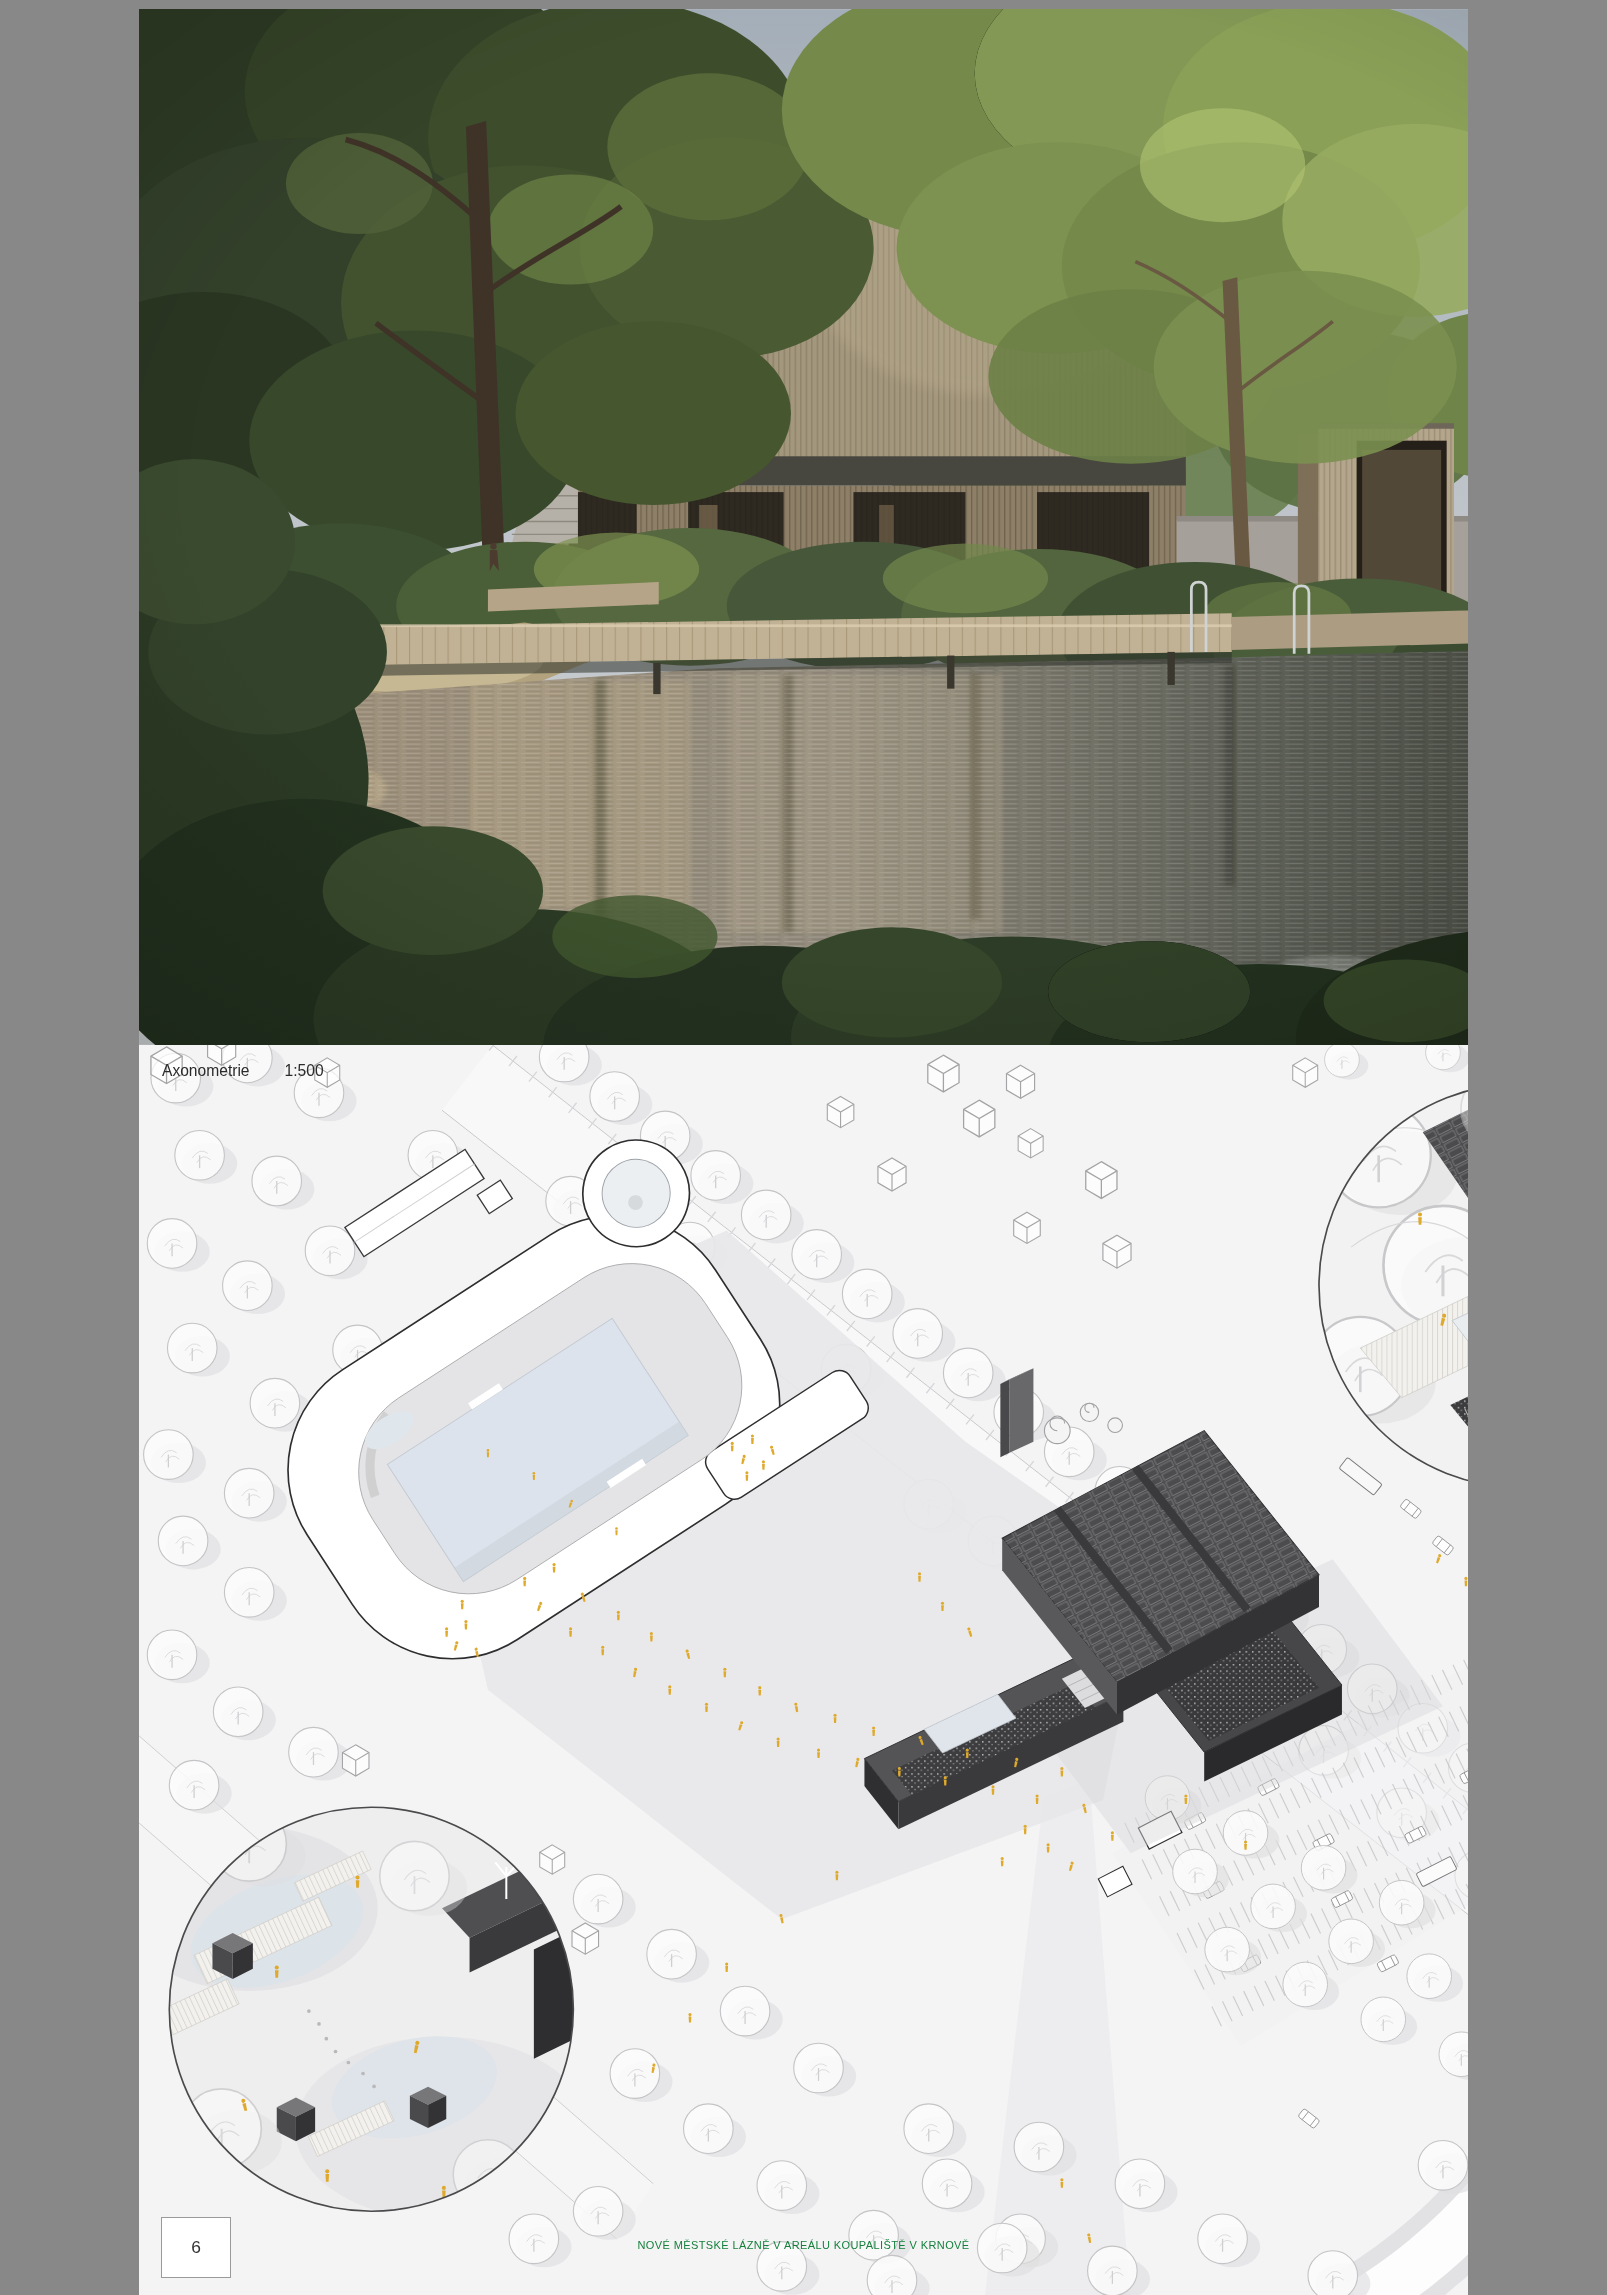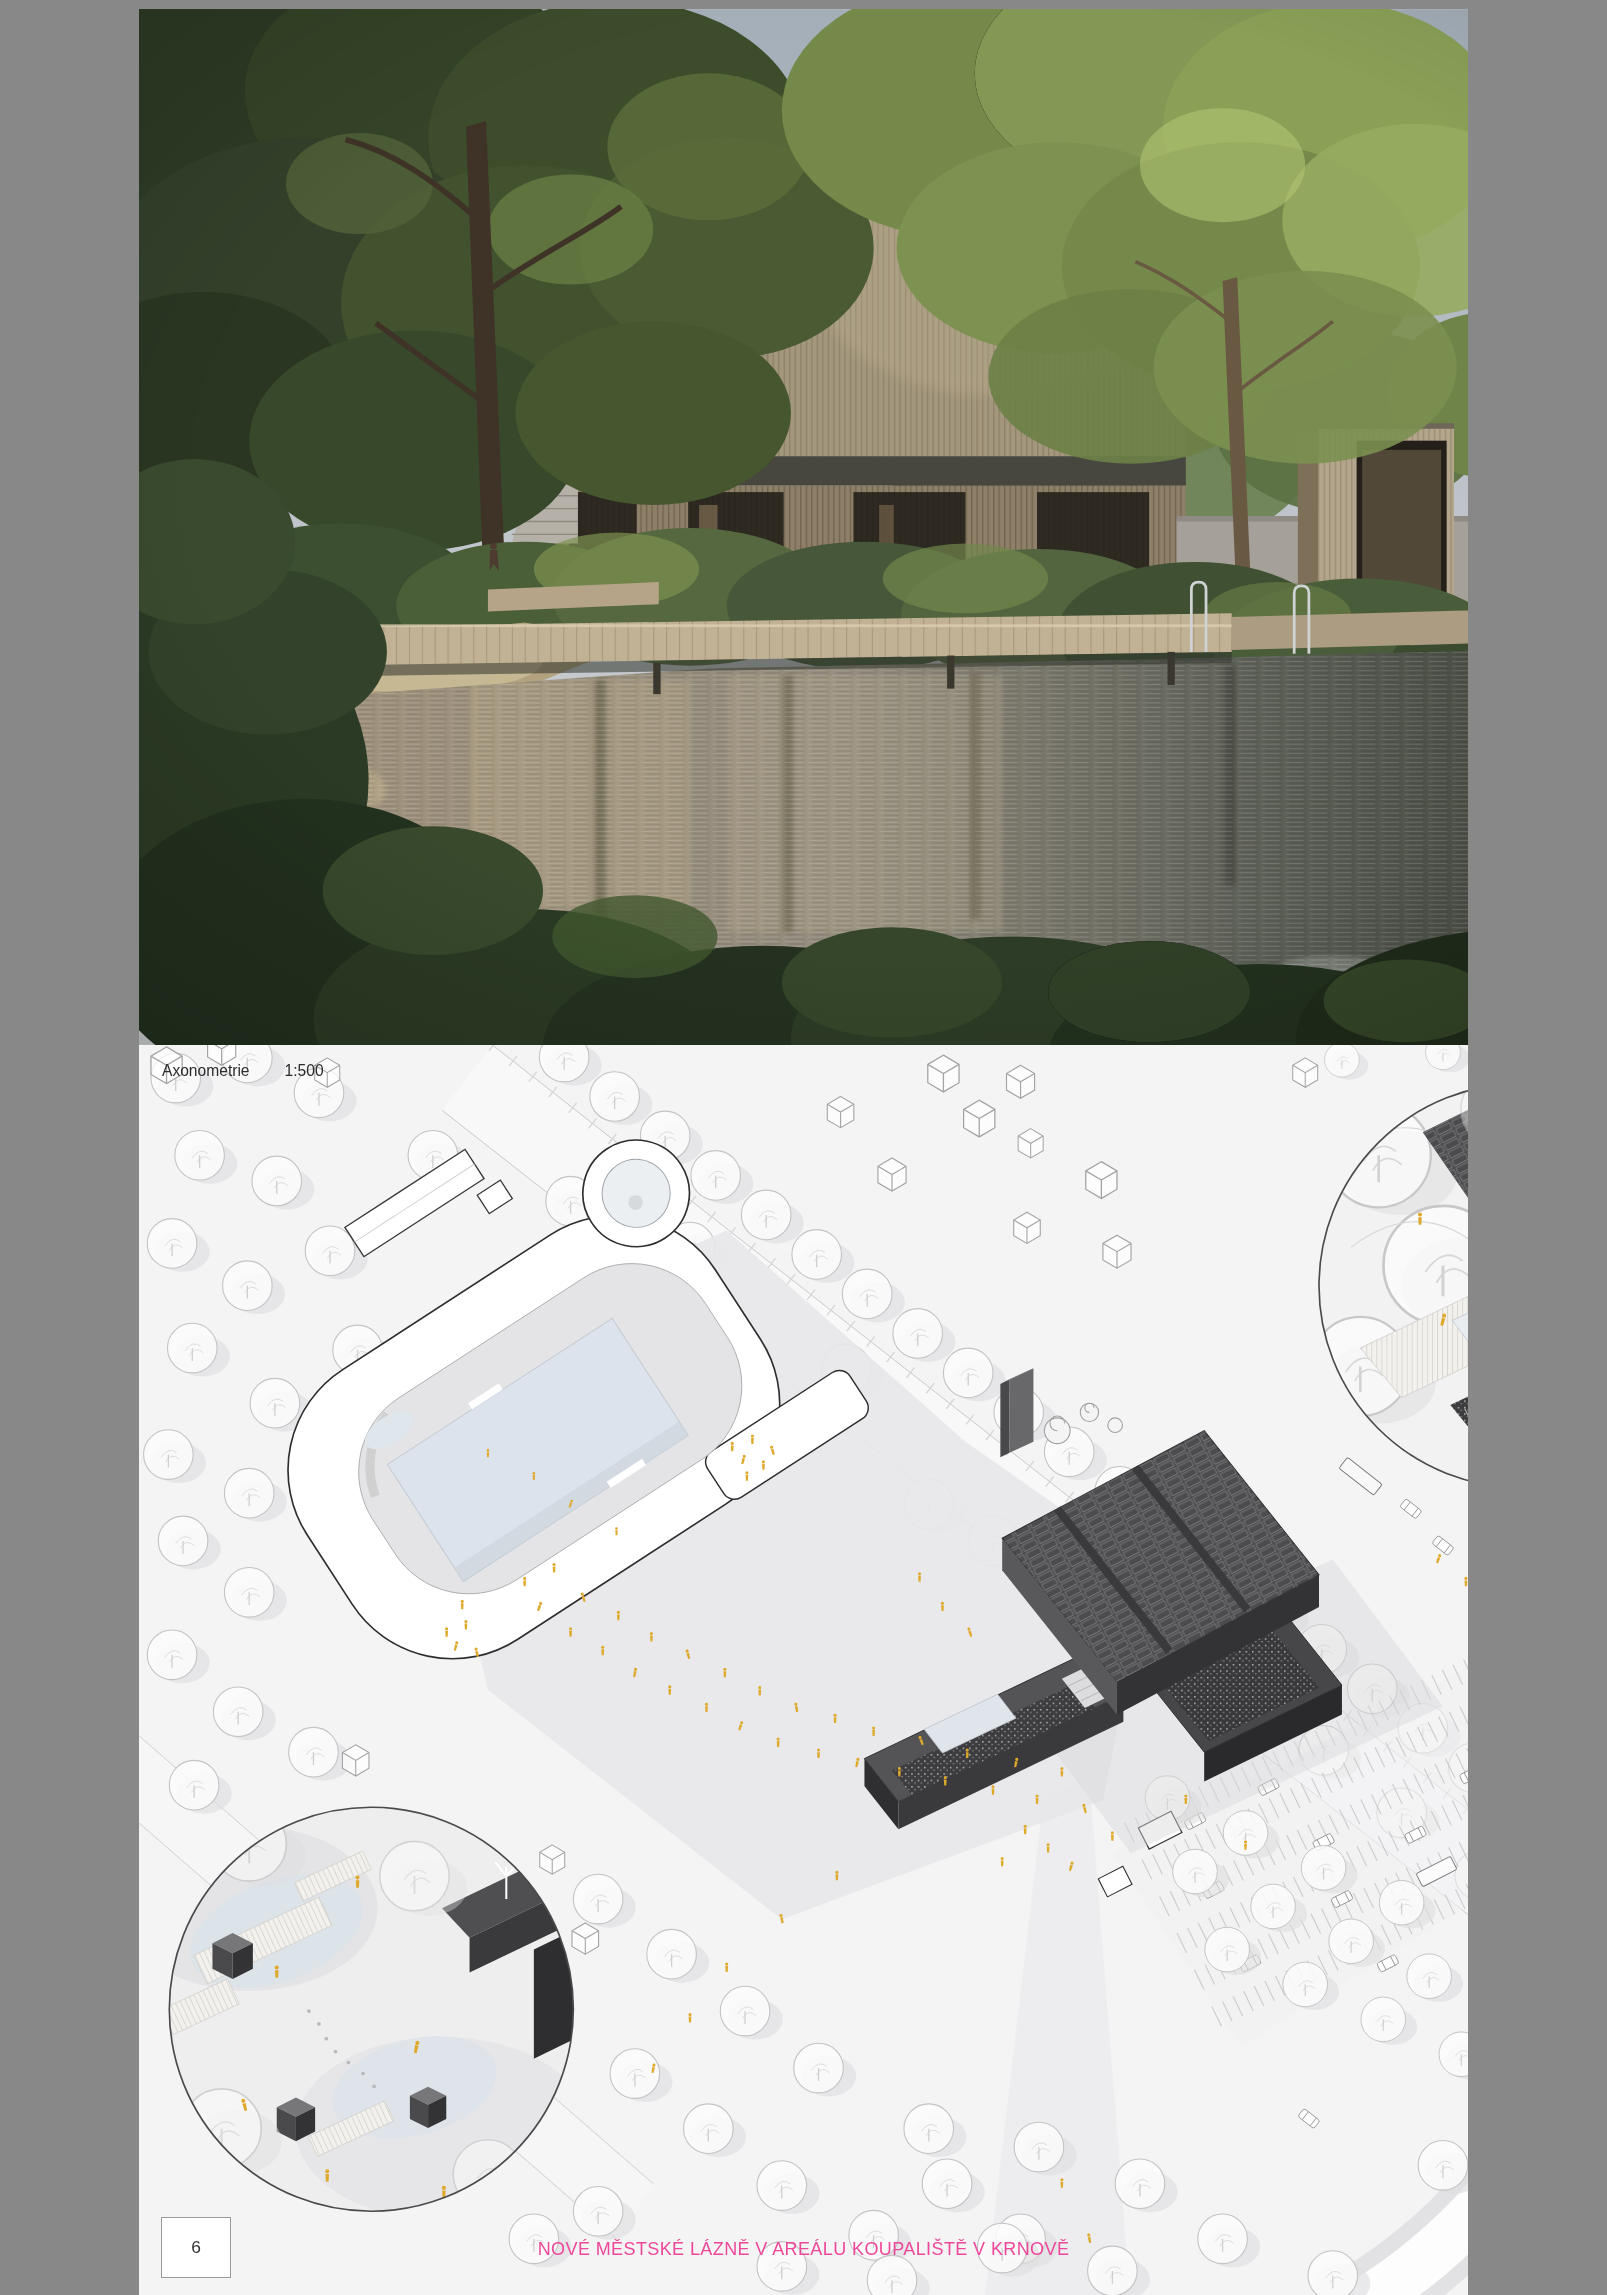--- a/index.html
+++ b/index.html
@@ -7,21 +7,21 @@
   }
   html,body{margin:0;padding:0;background:#888;}
   .poster{position:relative;width:1329px;height:2296px;background:#fff;overflow:hidden;
           font-family:"Liberation Sans",sans-serif;margin:9px auto;}
   .photo-wrap{position:absolute;left:0;top:0;width:1607px;height:1036px;margin:0;}
   .axon-wrap{position:absolute;left:0;top:1036px;width:1607px;height:1260px;margin:0;background:var(--c-paper);}
   .photo-wrap svg,.axon-wrap svg{display:block;}
   .drawing-label-row{position:absolute;left:23px;top:1053px;display:flex;gap:35px;
       font-size:15.6px;color:#2b2b2b;z-index:5;}
   .sheet-title{position:absolute;left:0;right:0;top:2230px;text-align:center;
-      font-size:18px;letter-spacing:0.4px;color:#ec4899;z-index:5;}
+      font-size:11px;letter-spacing:0.4px;color:#15803d;z-index:5;}
   .page-box{position:absolute;left:22px;top:2208px;width:68px;height:59px;border:0.9px solid #9a9a9c;
       background:#fff;display:flex;align-items:center;justify-content:center;
       font-size:17.4px;color:#333;z-index:6;}
   .corner-box{position:absolute;left:1531px;top:2205px;width:72px;height:66px;border:0.9px solid #808082;
       background:transparent;z-index:6;}
   .pp{fill:var(--c-accent_people);}
 </style>
 </head>
 <body>
 

